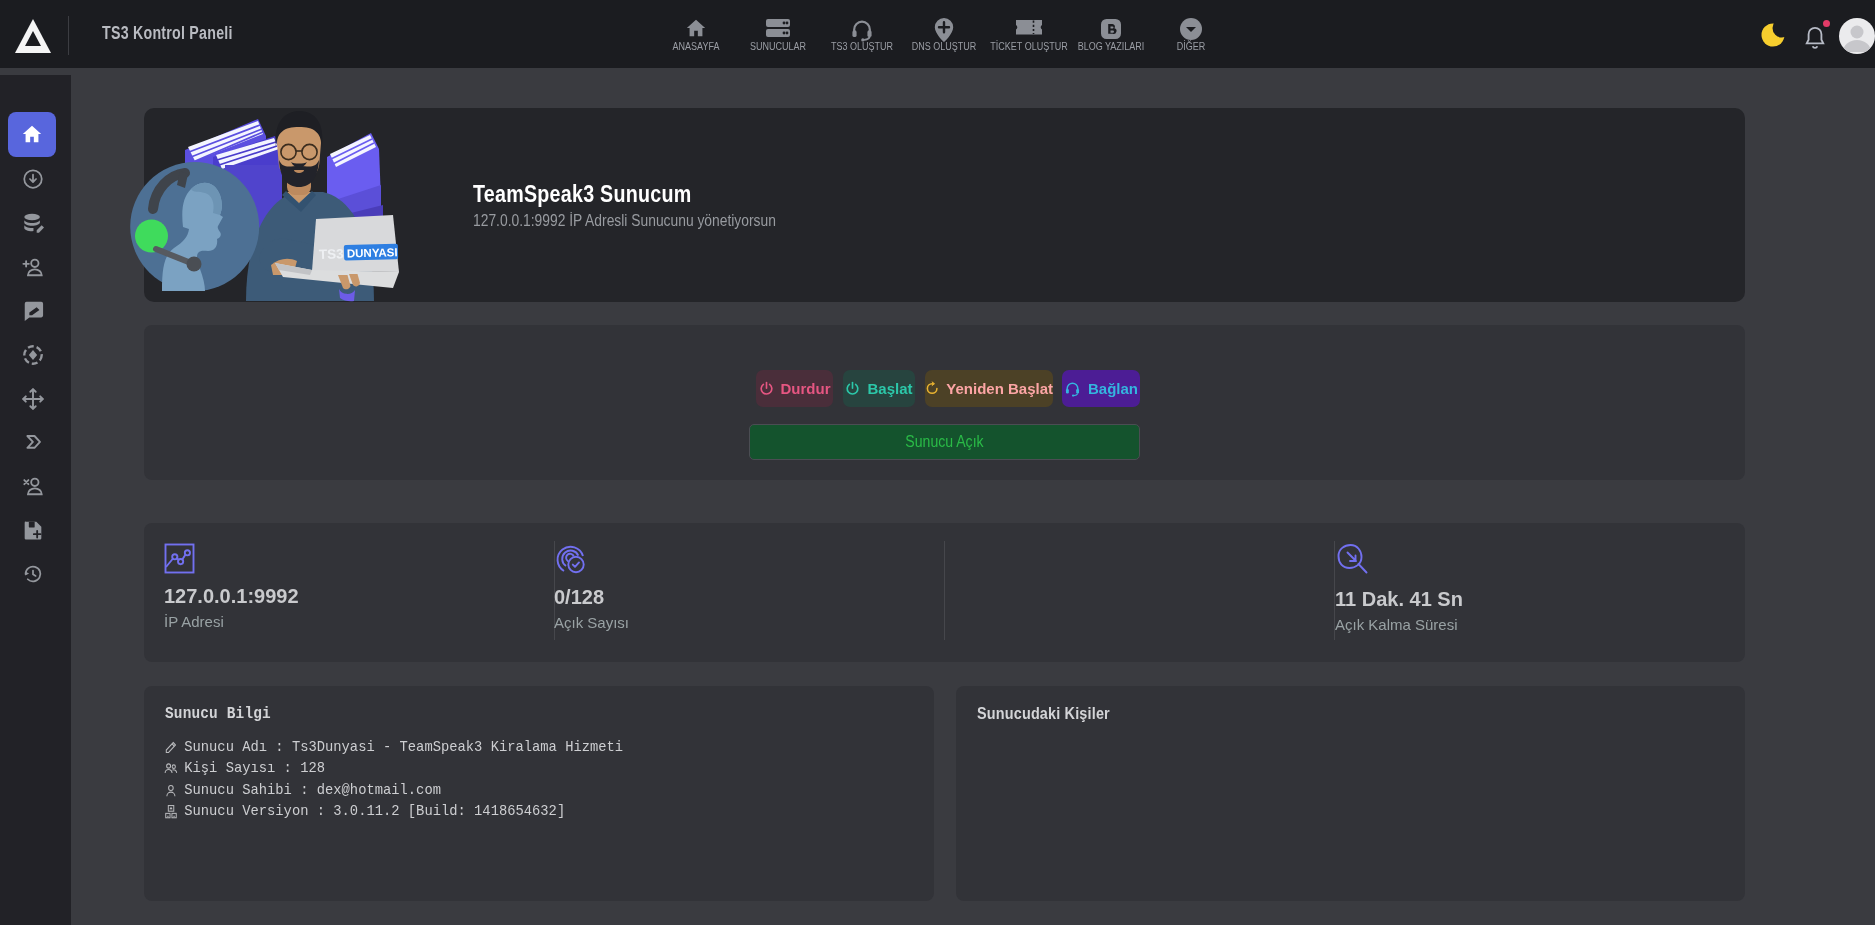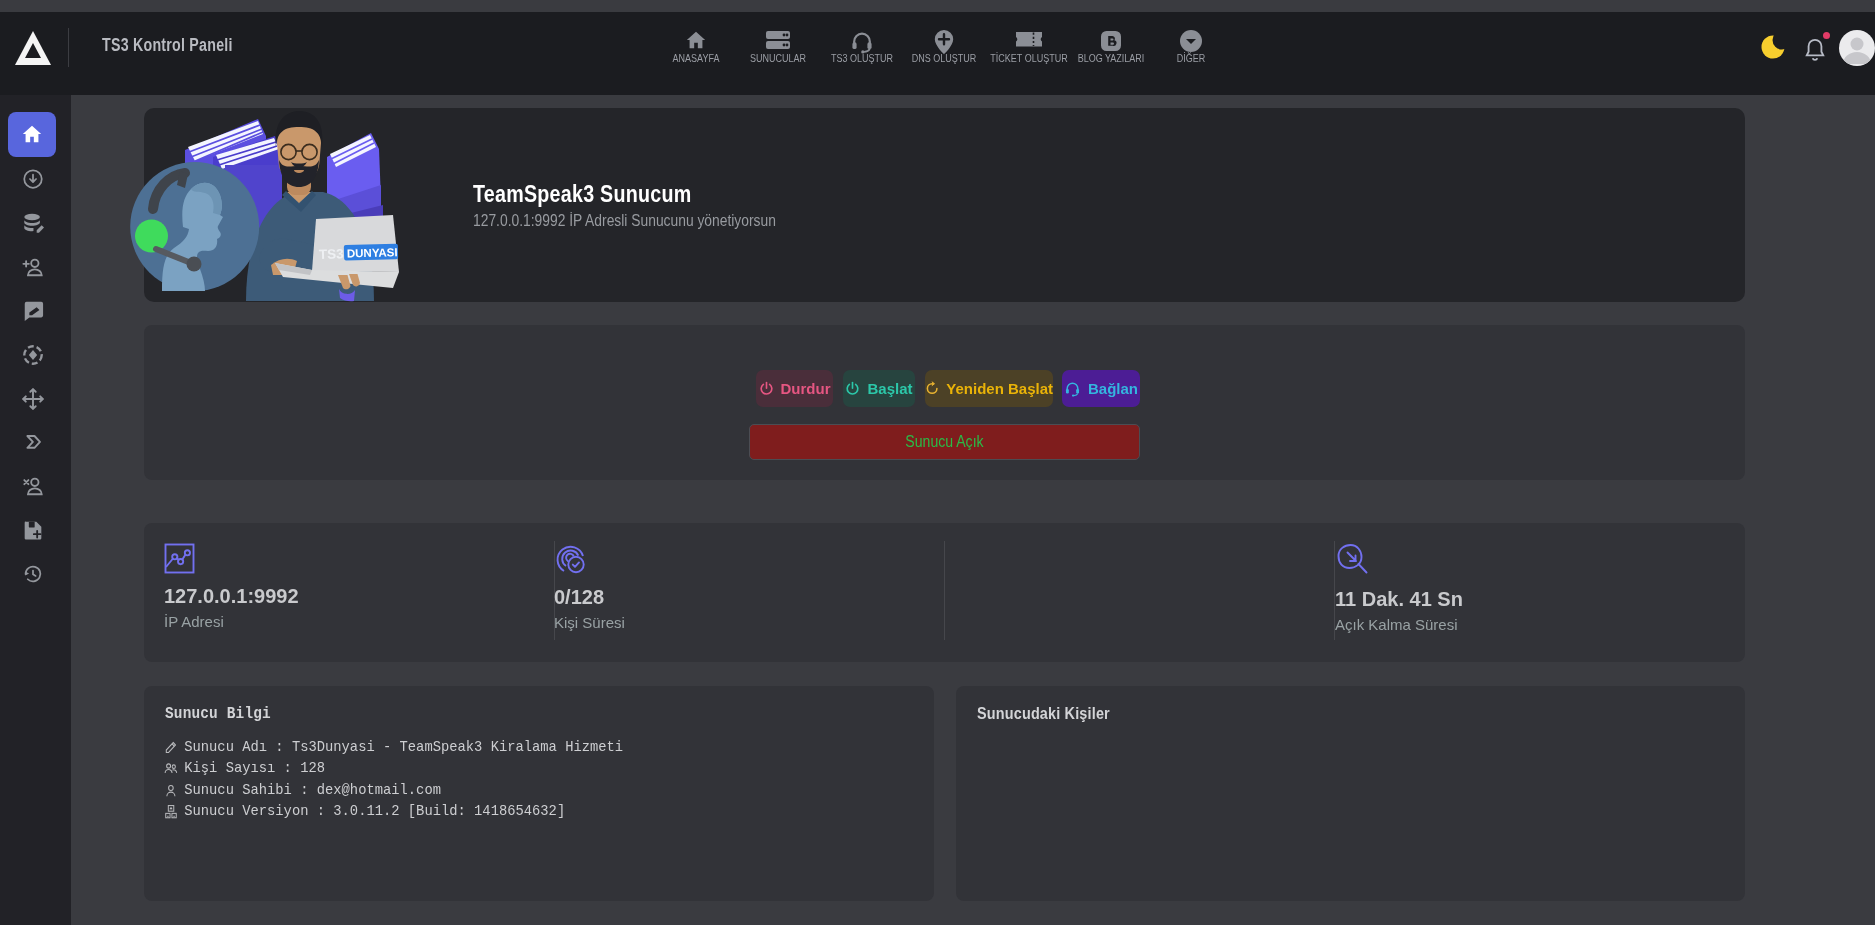--- a/index.html
+++ b/index.html
@@ -1,20 +1,20 @@
 <!DOCTYPE html>
 <html><head>
 <meta charset="utf-8">
 <style>
   * { margin:0; padding:0; box-sizing:border-box; }
   html,body { width:1875px; height:925px; overflow:hidden; background:#3a3b40;
     font-family:"Liberation Sans", sans-serif; }
   .abs { position:absolute; }
   
-  #topbar { position:absolute; left:0; top:12px; width:1875px; height:83px; background:#1b1c20; z-index:5; }
+  #topbar { position:absolute; left:0; top:0; width:1875px; height:68px; background:#1b1c20; z-index:5; }
   #logo { position:absolute; left:14px; top:18px; }
   #tdiv { position:absolute; left:68px; top:16px; width:1px; height:39px; background:#3c3d42; }
   #brand { position:absolute; left:102px; top:23px; font-size:18px; font-weight:700; color:#b9bbc1; letter-spacing:0.3px; transform:scaleX(0.79); transform-origin:left center; }
   .nav { position:absolute; top:0; height:75px; text-align:center; color:#9b9ea5; }
   .nav .ic { position:absolute; top:17px; left:50%; transform:translateX(-50%); }
   .nav .lb { position:absolute; top:41px; width:160px; left:50%; transform:translateX(-50%) scaleX(0.9); font-size:10px; color:#9b9ea5; white-space:nowrap; }
   #moon { position:absolute; left:1761px; top:21px; }
   #bell { position:absolute; left:1804px; top:25px; }
   #belldot { position:absolute; left:1823px; top:20px; width:7px; height:7px; border-radius:50%; background:#e23b67; }
   #avatar { position:absolute; left:1839px; top:18px; width:36px; height:36px; border-radius:50%; background:#ebebed; overflow:hidden; }
@@ -23,21 +23,21 @@
   #active { position:absolute; left:8px; top:37px; width:48px; height:45px; border-radius:8px; background:#5866dd; }
   #active svg { position:absolute; left:13px; top:11px; }
   .sic { position:absolute; left:33px; transform:translate(-50%,-50%); color:#94979d; }
   
   .card { position:absolute; background:#323338; border-radius:8px; }
   #hero { left:144px; top:108px; width:1601px; height:194px; background:#242529; border-radius:10px; }
   #herotitle { position:absolute; left:329px; top:73px; font-size:23px; font-weight:700; color:#ffffff; letter-spacing:0.3px; transform:scaleX(0.855); transform-origin:left top; white-space:nowrap; }
   #herosub { position:absolute; left:329px; top:104px; font-size:16px; color:#989ba0; transform:scaleX(0.865); transform-origin:left top; white-space:nowrap; }
   #btncard { left:144px; top:325px; width:1601px; height:155px; }
   .btn { position:absolute; top:45px; height:37px; border-radius:7px; font-size:15px; font-weight:700; display:flex; align-items:center; justify-content:center; gap:7px; white-space:nowrap; }
-  #status { position:absolute; left:605px; top:99px; width:391px; height:36px; background:#7f1d1d; border:1px solid #4b4d53; border-radius:5px; color:#2abb47; font-size:16px; text-align:center; line-height:34px; }
+  #status { position:absolute; left:605px; top:99px; width:391px; height:36px; background:#14532d; border:1px solid #4b4d53; border-radius:5px; color:#2abb47; font-size:16px; text-align:center; line-height:34px; }
   #statscard { left:144px; top:523px; width:1601px; height:139px; }
   .stat { position:absolute; top:0; width:390px; text-align:left; }
   .stat svg { margin-top:20px; }
   .sval { font-size:20px; font-weight:700; color:#c9cacd; margin-top:7px; }
   .slab { font-size:15px; color:#99a2a4; margin-top:5px; }
   .sdiv { position:absolute; top:18px; width:1px; height:99px; background:#46474c; }
   #infocard { left:144px; top:686px; width:790px; height:215px;font-family:Liberation Mono, monospace; }
   #usercard { left:956px; top:686px; width:789px; height:215px; }
   .ctitle { position:absolute; left:21px; top:19px; font-size:16px; font-weight:700; color:#d3d4d7; letter-spacing:0.2px; transform:scaleX(0.9); transform-origin:left center; white-space:nowrap; }
   .iline { position:absolute; left:20px; font-size:15px; color:#cdced1; display:flex; align-items:center; gap:7px; transform:scaleX(0.92); transform-origin:left center; white-space:nowrap; }
@@ -270,21 +270,21 @@
       </svg>
     Durdur
   </div>
   <div class="btn" style="left:699px; width:72px; background:#27443f; color:#2cc7a9;">
     <svg width="15" height="15" viewBox="0 0 24 24" fill="none" stroke="#2cc7a9" stroke-width="2.6" stroke-linecap="round">
         <path d="M12 2.5 v9"></path>
         <path d="M7 5.5 a8.5 8.5 0 1 0 10 0"></path>
       </svg>
     Başlat
   </div>
-  <div class="btn" style="left:781px; width:128px; background:#4c4126; color:#eab308;">
+  <div class="btn" style="left:781px; width:128px; background:#4c4126; color:#fca5a5;">
     <svg width="15" height="15" viewBox="0 0 24 24" fill="none" stroke="#e8b231" stroke-width="2.6" stroke-linecap="round">
         <path d="M12 4 a8 8 0 1 0 8 8"></path>
         <path d="M12 1 l4 3 -4 3" fill="#e8b231" stroke-width="1.6"></path>
       </svg>
     Yeniden Başlat
   </div>
   <div class="btn" style="left:918px; width:78px; background:#4c1d95; color:#34b5df;">
     <svg width="17" height="17" viewBox="0 0 24 24" fill="none" stroke="#34b5df" stroke-width="2.1">
         <path d="M4.5 15 v-3 a7.5 7.5 0 0 1 15 0 v3"></path>
         <rect x="2.8" y="12.6" width="4" height="6.6" rx="1.8" fill="#34b5df" stroke="none"></rect>
@@ -312,21 +312,21 @@
   <div class="sdiv" style="left:410px;"></div>
   <div class="stat" style="left:410px;">
     <svg width="32" height="32" viewBox="0 0 32 32" fill="none" stroke="#7270f0" stroke-width="1.9">
         <path d="M10 28 A13 13 0 1 1 29 13"></path>
         <path d="M12 23 A8.4 8.4 0 1 1 24.3 12.6"></path>
         <path d="M14.2 18.3 A4 4 0 1 1 19.8 13.3"></path>
         <circle cx="22" cy="21.5" r="7.7"></circle>
         <path d="M18.8 21.6 l2.2 2.2 4-4.4" stroke-linecap="round" stroke-linejoin="round"></path>
       </svg>
     <div class="sval">0/128</div>
-    <div class="slab">Kişi Süresi</div>
+    <div class="slab">Açık Sayısı</div>
   </div>
   <div class="sdiv" style="left:800px;"></div>
   <div class="sdiv" style="left:1190px;"></div>
   <div class="stat" style="left:1191px;">
     <svg width="34" height="34" viewBox="0 0 34 34" fill="none" stroke="#7270f0" stroke-width="1.9">
         <path d="M3.5 13 C3.5 6 9.5 2 15.5 2 C22.5 2 26.5 8 26.5 14 C26.5 21 20.5 25 14.5 25 C7.5 25 3.5 20 3.5 13 Z"></path>
         <path d="M12.5 9.5 l8.5 8.5 M20.5 12.5 v5.5 h-5.5 M23.5 21 l8 8.5" stroke-linecap="round"></path>
       </svg>
     <div class="sval">11 Dak. 41 Sn</div>
     <div class="slab">Açık Kalma Süresi</div>

